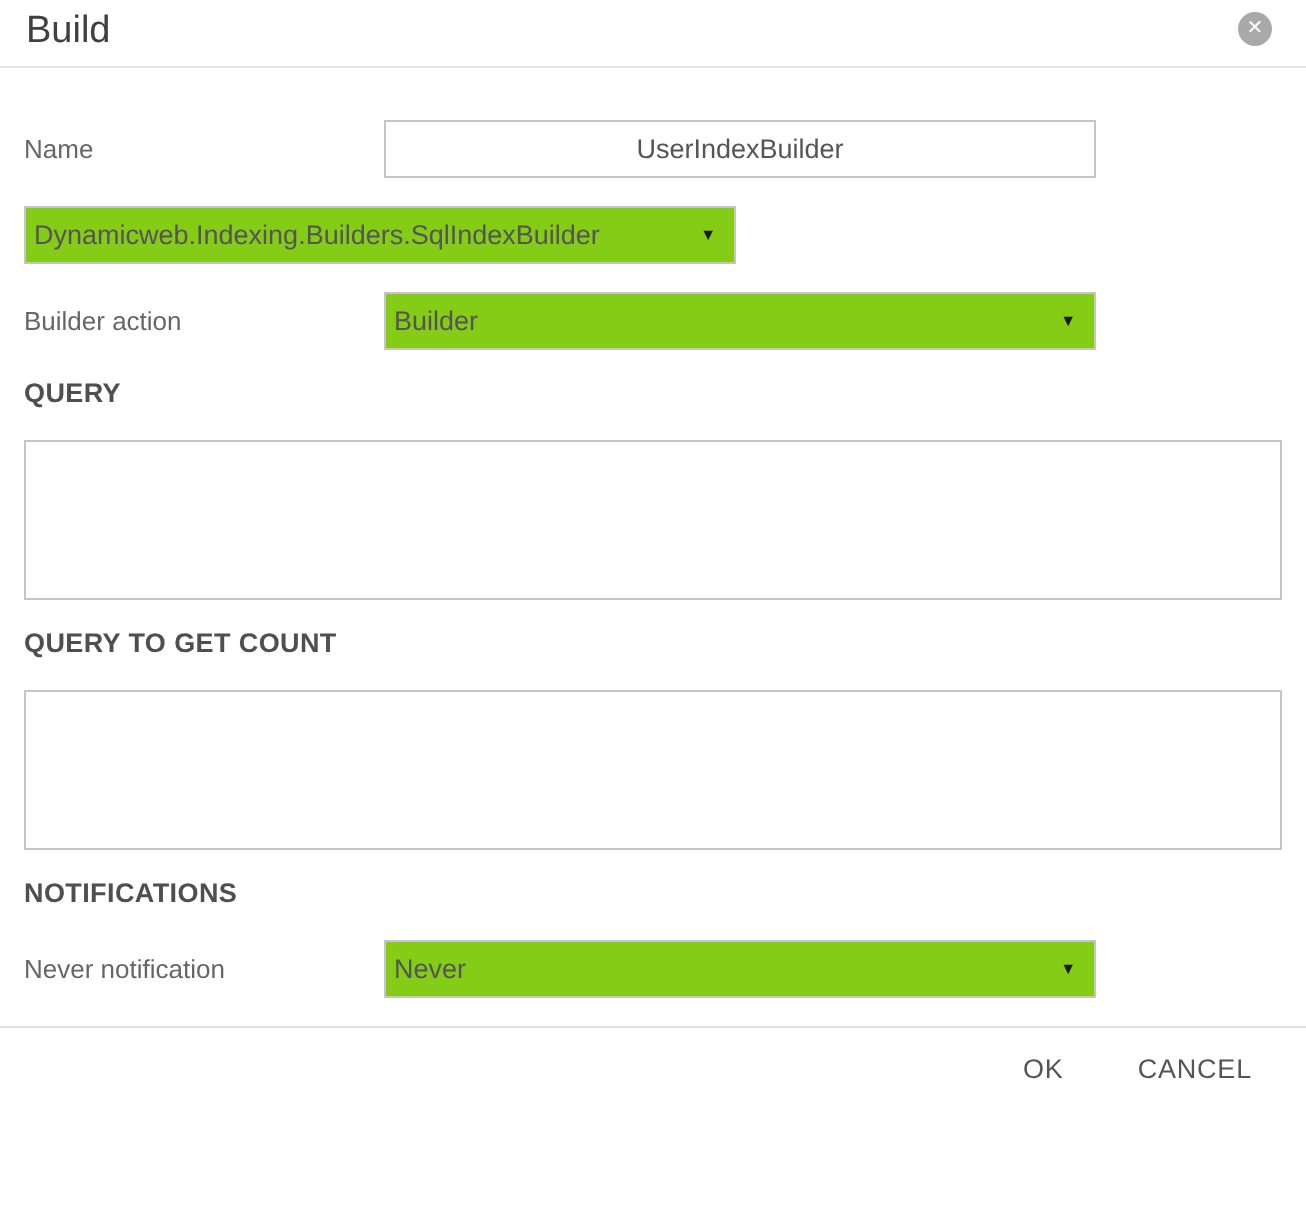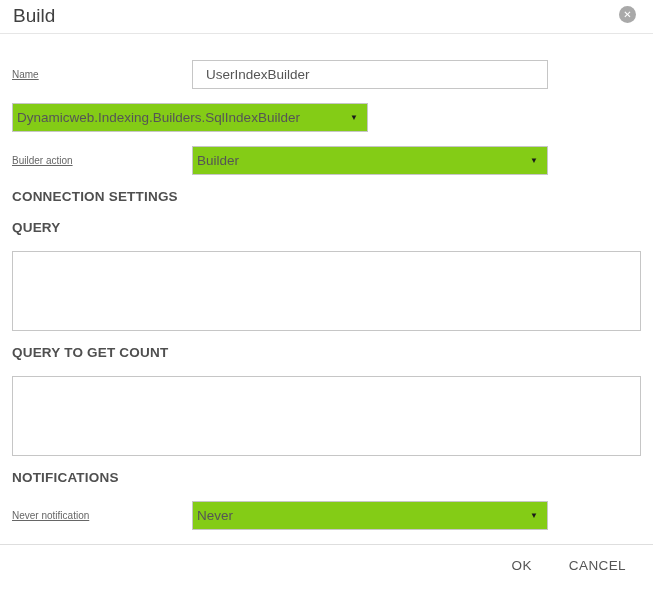--- a/index.html
+++ b/index.html
@@ -29,31 +29,32 @@
     font-size: 10px; line-height: 17px; text-align: center;
     font-family: "DejaVu Sans", sans-serif;
     padding: 0;
   }
 
   
   .dialog-body { padding: 0 12px; flex: 1 1 auto; }
 
   .row { display: flex; align-items: center; margin: 14px 0; }
   .row.first { margin-top: 26px; }
-  .field-label { width: 180px; flex: none; font-size: 10px; color: #666666; text-decoration: underline; }
+  .field-label { width: 180px; flex: none; font-size: 13px; color: #666666; }
   .row.wide .field-label { width: 169px; }
 
   .text-input {
     width: 356px; height: 29px;
     border: 1px solid #c6c6c6;
     padding: 0 13px;
     font-size: 13.5px; color: #555555;
     font-family: inherit;
     outline: none;
     background: #fff;
+    text-align: center;
   }
   .row.wide .text-input { width: 367px; }
 
   .select {
     position: relative;
     width: 356px; height: 29px;
     border: 1px solid #c6c6c6;
     background: #84cc16;
     line-height: 27px;
     padding: 0 26px 0 4px;
@@ -126,21 +127,20 @@
     </div>
 
     <div class="row">
       <span class="field-label">Builder action</span>
       <div class="select">
         <span>Builder</span>
         <span class="caret">▼</span>
       </div>
     </div>
 
-    <div class="section-header">CONNECTION SETTINGS</div>
 
 
     <div class="section-header">QUERY</div>
 
     <textarea class="textarea" style=""></textarea>
 
     <div class="section-header">QUERY TO GET COUNT</div>
 
     <textarea class="textarea" style=""></textarea>
 

